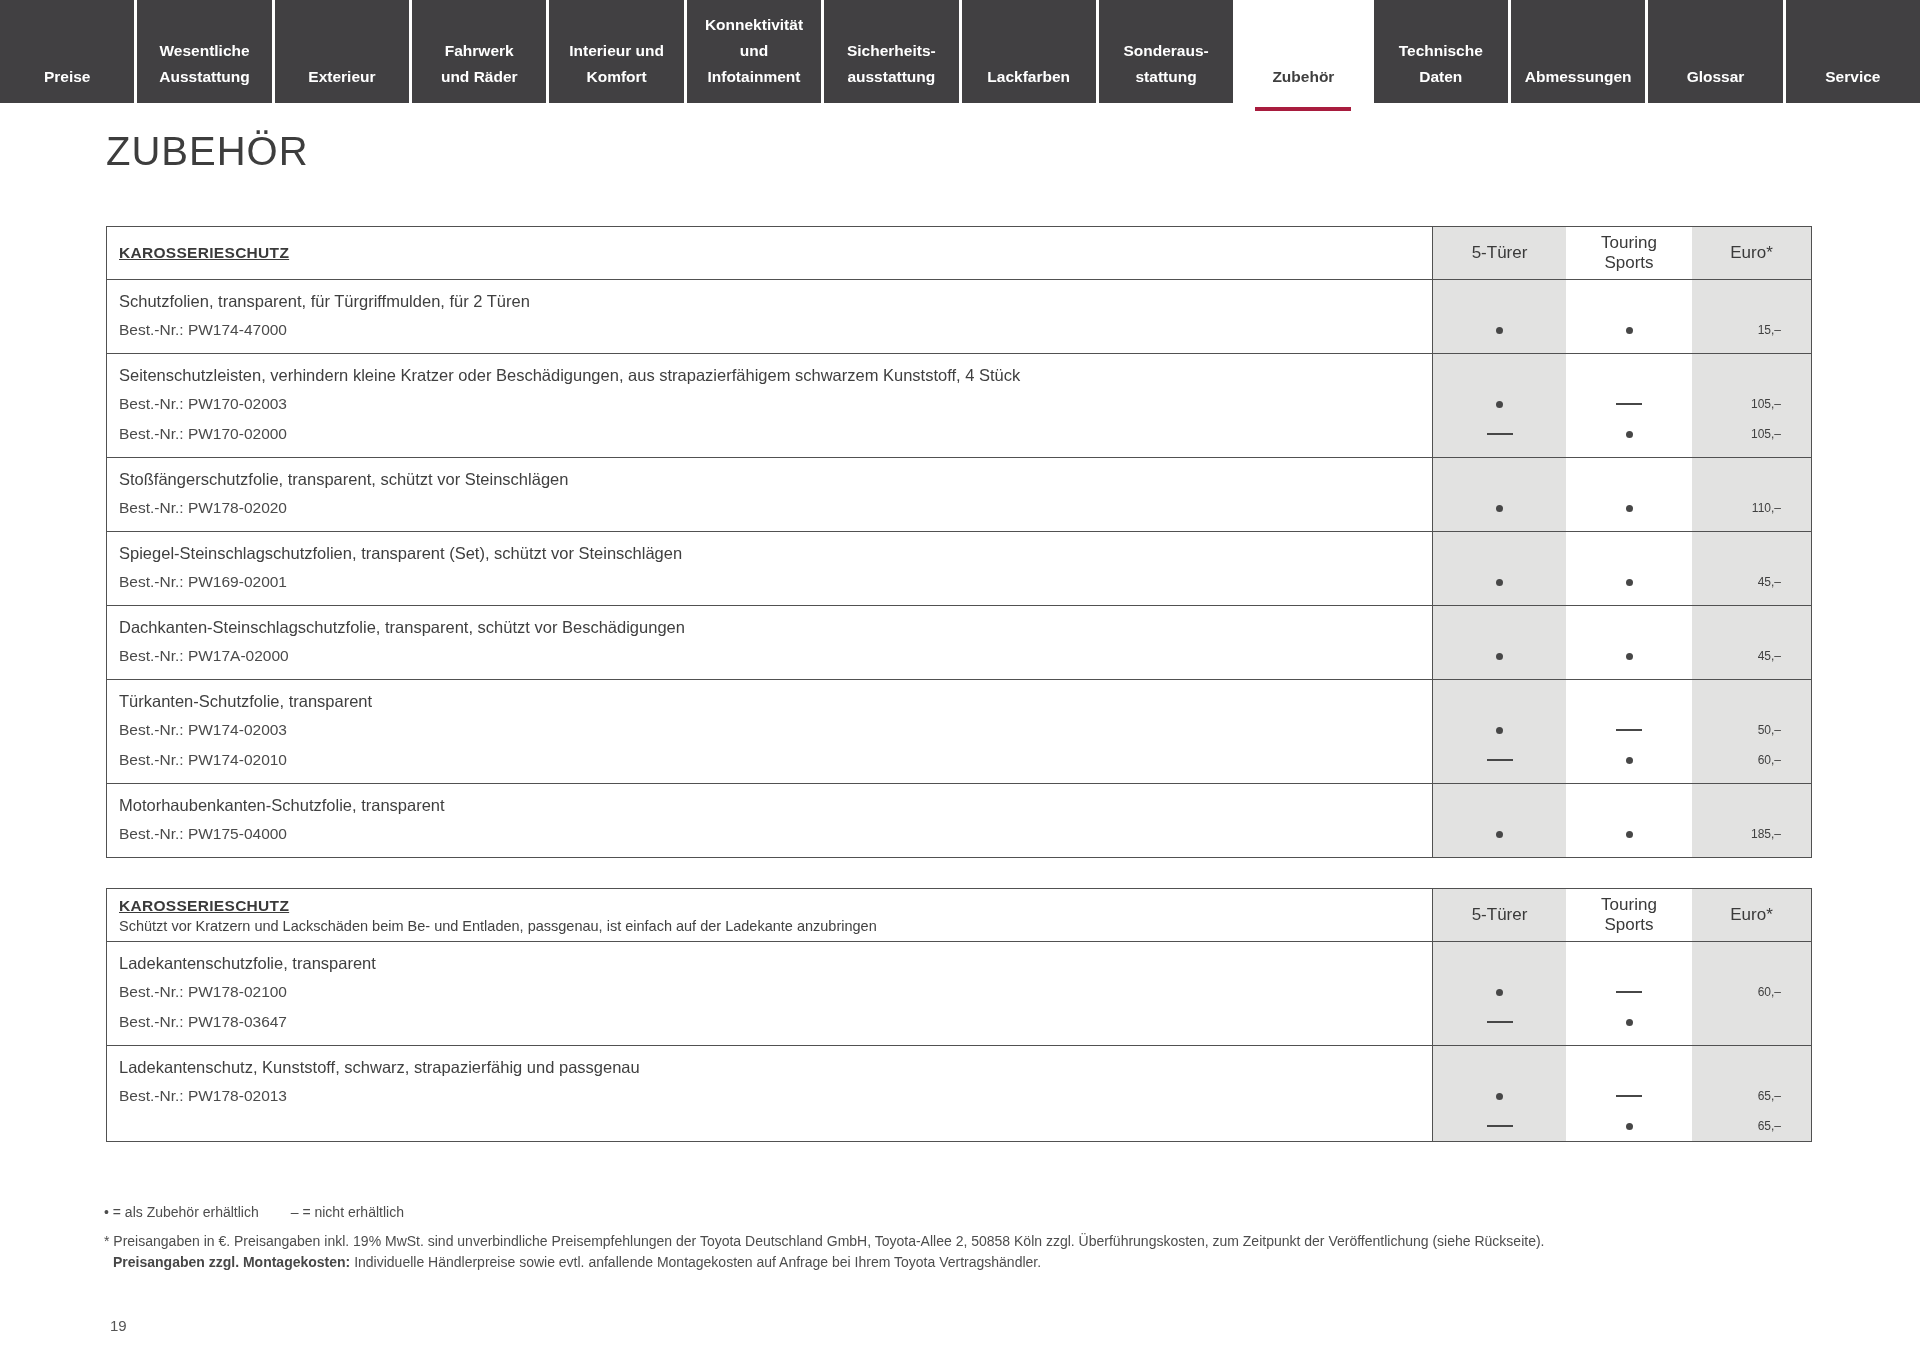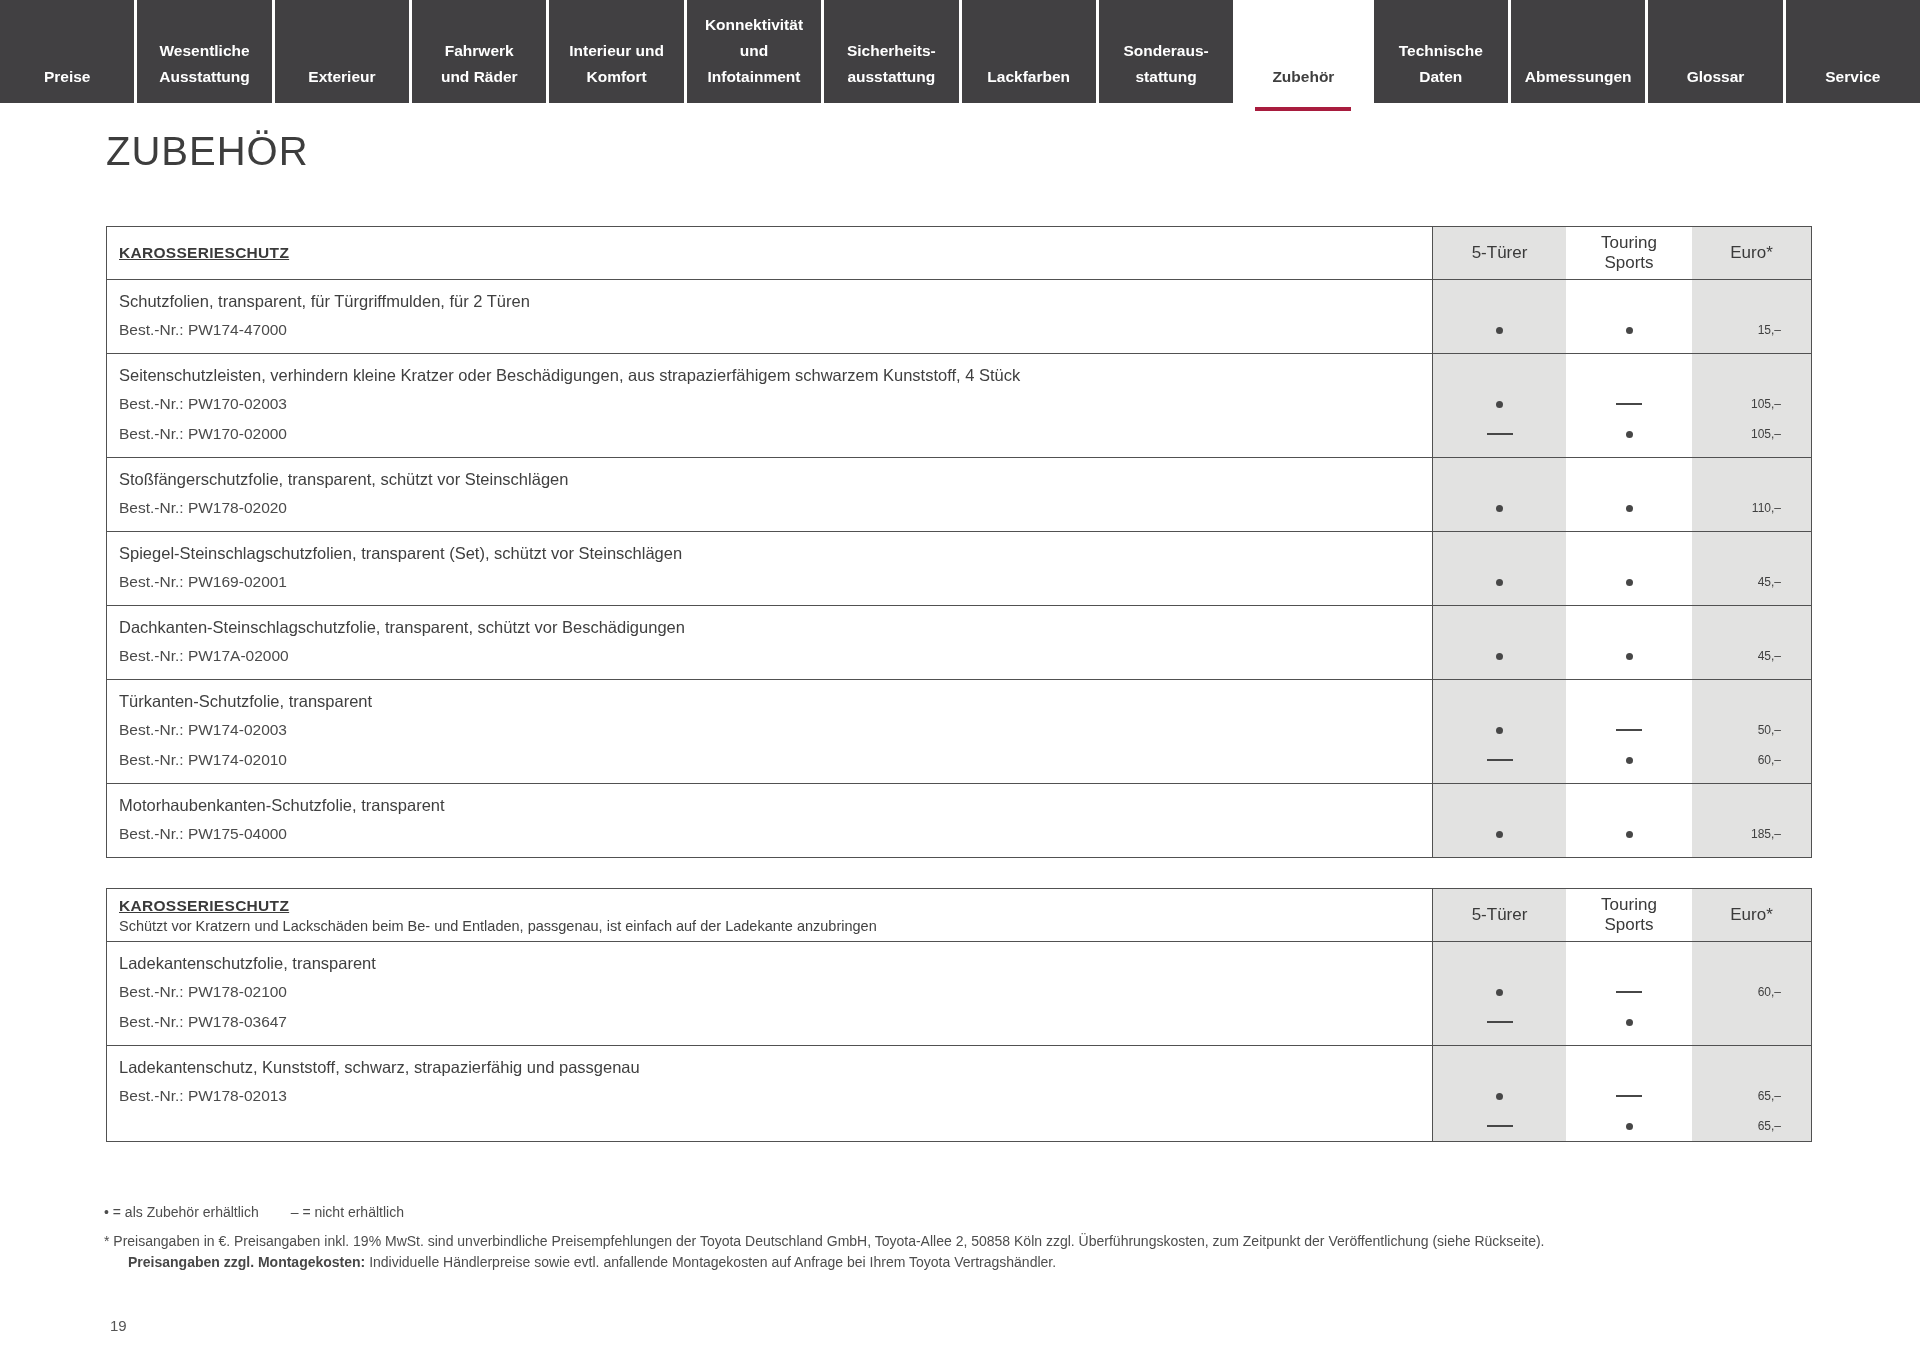--- a/index.html
+++ b/index.html
@@ -64,21 +64,21 @@
   .mark-list,.price-list{padding-top:35px;}
   .slot{height:30px;display:flex;align-items:center;justify-content:center;}
   .price-list .slot{justify-content:flex-end;padding-right:30px;font-size:12px;color:var(--text-dark);}
   .dot{width:7px;height:7px;border-radius:50%;background:#474747;}
   .dash{width:26px;height:2.5px;background:#474747;}
   
   .footnotes{margin:62px 108px 0 104px;font-size:14px;color:#4d4d4d;}
   .legend{margin-bottom:11px;}
   .legend-gap{margin-left:32px;}
   .note{line-height:21px;}
-  .note2{margin-left:24px;}
+  .note2{margin-left:9px;}
   .note2 b{color:#474747;}
   .page-number{margin:44px 16px 0 110px;font-size:15px;color:#555555;}
 </style>
 </head>
 <body>
 
 <header class="tab-bar">
     <div class="tab">
     <span class="tab-label">Preise</span>
 

